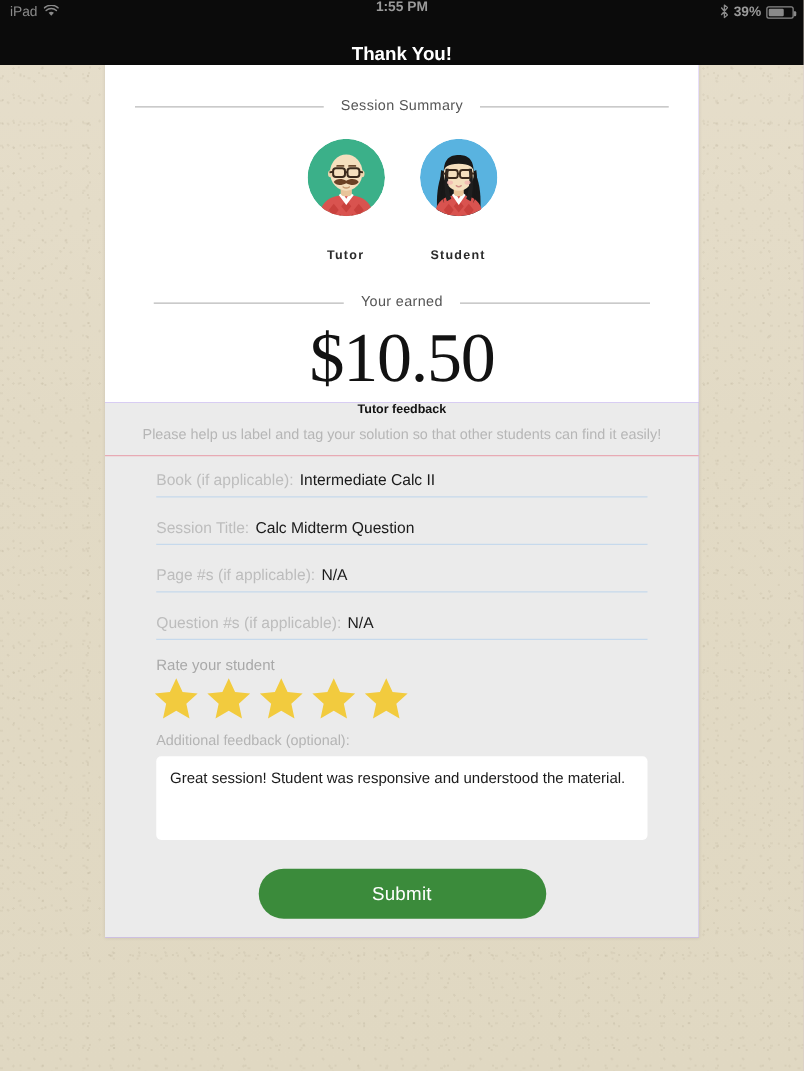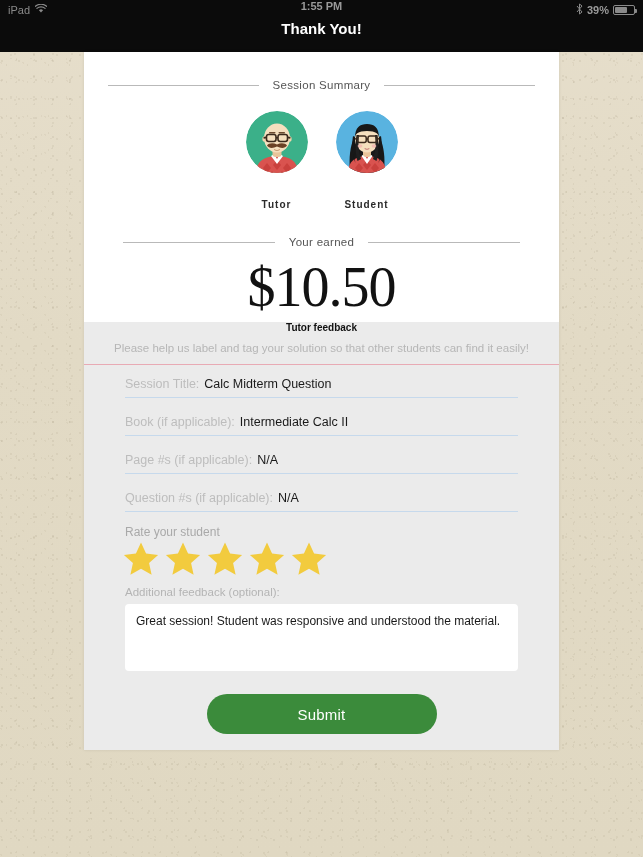--- a/index.html
+++ b/index.html
@@ -84,21 +84,21 @@
   }
 
   
   .nav-bar {
     position: absolute;
     top: 20px; left: 0;
     width: 643px;
     height: 32px;
     background: #0b0b0b;
     display: flex;
-    align-items: flex-start;
+    align-items: flex-end;
     justify-content: center;
   }
   .nav-title {
     color: #ffffff;
     font-size: 15px;
     font-weight: bold;
   }
 
   
   .card {
@@ -424,27 +424,27 @@
   </div>
 
   <div class="feedback-section">
     <div class="feedback-title">Tutor feedback</div>
     <div class="feedback-sub">Please help us label and tag your solution so that other students can find it easily!</div>
     <div class="pink-divider"></div>
 
     <div class="fields">
 
       <div class="field-row">
+        <span class="field-label">Book (if applicable):</span>
+        <span class="field-value">Intermediate Calc II</span>
+      </div>
+
+      <div class="field-row">
         <span class="field-label">Session Title:</span>
         <span class="field-value">Calc Midterm Question</span>
-      </div>
-
-      <div class="field-row">
-        <span class="field-label">Book (if applicable):</span>
-        <span class="field-value">Intermediate Calc II</span>
       </div>
 
       <div class="field-row">
         <span class="field-label">Page #s (if applicable):</span>
         <span class="field-value">N/A</span>
       </div>
 
       <div class="field-row">
         <span class="field-label">Question #s (if applicable):</span>
         <span class="field-value">N/A</span>

